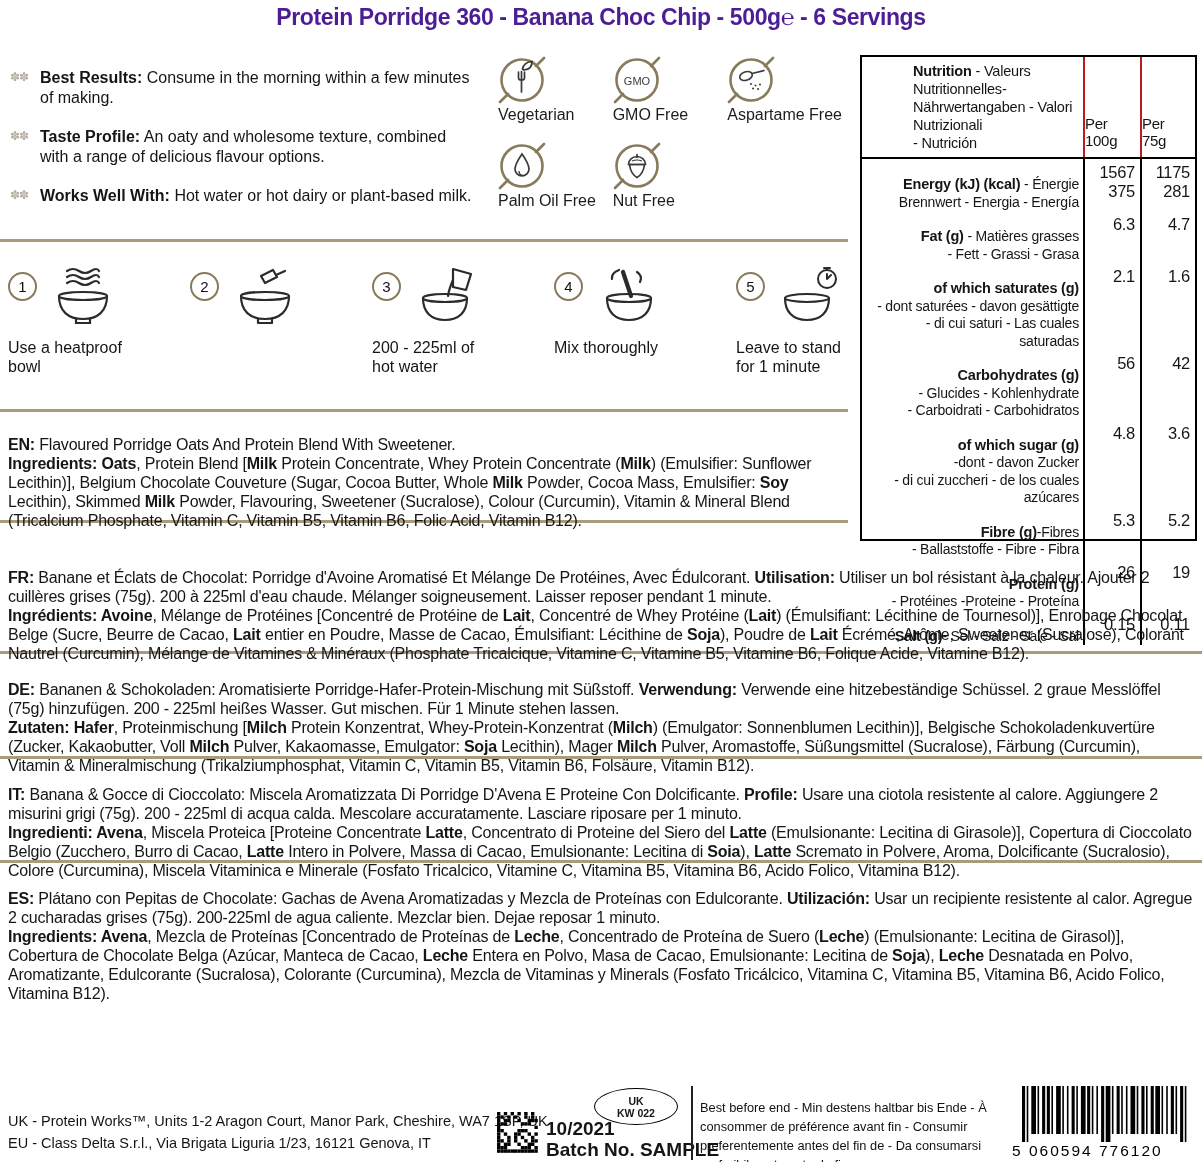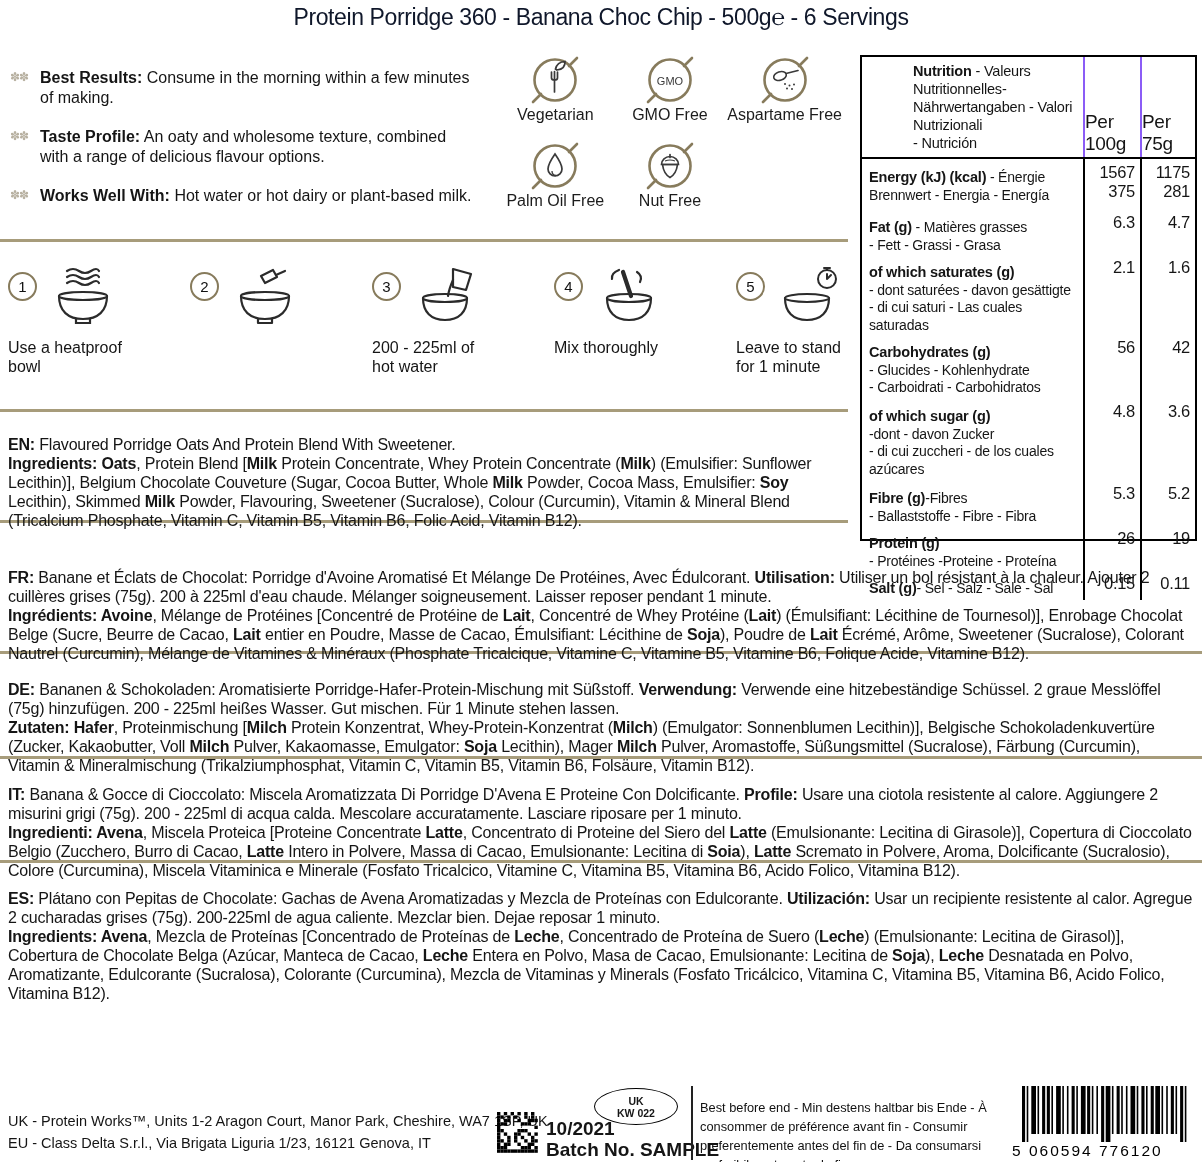--- a/index.html
+++ b/index.html
@@ -1,42 +1,42 @@
 <!DOCTYPE html>
 <html><head>
 <meta charset="utf-8">
 <style>
   html,body{margin:0;padding:0;background:#fff;}
   .page{position:relative;width:1202px;height:1162px;background:#fff;overflow:hidden;
         font-family:"Liberation Sans",sans-serif;color:#151515;}
   b{font-weight:700;}
   .title{position:absolute;top:4px;left:0;width:1202px;text-align:center;
-         font-size:23px;font-weight:400;letter-spacing:-0.4px;color:#0f172a;}
+         font-size:23px;font-weight:700;letter-spacing:-0.4px;color:#4c1d95;}
   
   .info{position:absolute;left:10px;top:68px;width:462px;}
   .info-row{display:flex;margin-bottom:19px;}
   .bullet{flex:0 0 30px;color:#b7b0a0;font-size:12px;letter-spacing:-1px;padding-top:2px;}
   .info-row p{margin:0;font-size:16px;line-height:20px;}
   
   .badges{position:absolute;left:498px;top:56px;width:344px;
           display:grid;grid-template-columns:1fr 1fr 1fr;row-gap:18px;}
-  .badge{display:flex;flex-direction:column;align-items:center;}
+  .badge{display:flex;flex-direction:column;}
   .badge svg{display:block;}
   .badge-label{font-size:16px;margin-top:2px;color:#1c1c1c;white-space:nowrap;}
   
   .nut{position:absolute;left:860px;top:55px;width:337px;height:486px;
        border:2.5px solid #000;box-sizing:border-box;display:flex;flex-direction:column;}
   .nut-head{display:grid;grid-template-columns:1fr 57px 55px;border-bottom:2.5px solid #000;flex:none;}
   .nut-head .h-label{padding:5px 4px 5px 7px;font-size:14.5px;line-height:18px;white-space:pre-line;letter-spacing:-0.2px;margin-left:44px;}
-  .nut-head .h-col{border-left:2px solid #8b5cf6;display:flex;align-items:flex-end;justify-content:flex-end;
-                   padding:0 4px 2px 0;font-size:19px;letter-spacing:-0.3px;}
+  .nut-head .h-col{border-left:2px solid #b91c1c;display:flex;align-items:flex-end;justify-content:flex-end;
+                   padding:0 4px 8px 0;font-size:15px;letter-spacing:-0.3px;}
   .nut-body{flex:1;display:flex;flex-direction:column;}
   .nut-row{display:grid;grid-template-columns:1fr 57px 55px;}
   .nut-row:last-child{flex:1;}
-  .nut-row .n-label{padding:10px 4px 0 7px;font-size:14px;line-height:17.5px;white-space:pre-line;letter-spacing:-0.2px;}
+  .nut-row .n-label{padding:17px 4px 0 7px;font-size:14px;line-height:17.5px;white-space:pre-line;letter-spacing:-0.2px;text-align:right;}
   .nut-row .n-label b{font-size:14.5px;}
   .nut-row .n-val{border-left:2px solid #000;text-align:right;padding:4px 5px 0 0;
                   font-size:16.5px;line-height:19px;white-space:pre-line;letter-spacing:-0.3px;}
   
   .rule{position:absolute;height:2.5px;background:#a79c7b;}
   
   .steps{position:absolute;left:8px;top:266px;width:842px;display:flex;}
   .step{width:182px;flex:none;}
   .step-top{display:flex;align-items:flex-start;gap:12px;}
   .step-num{width:29px;height:29px;border-radius:50%;border:2.5px solid #877b5c;box-sizing:border-box;

